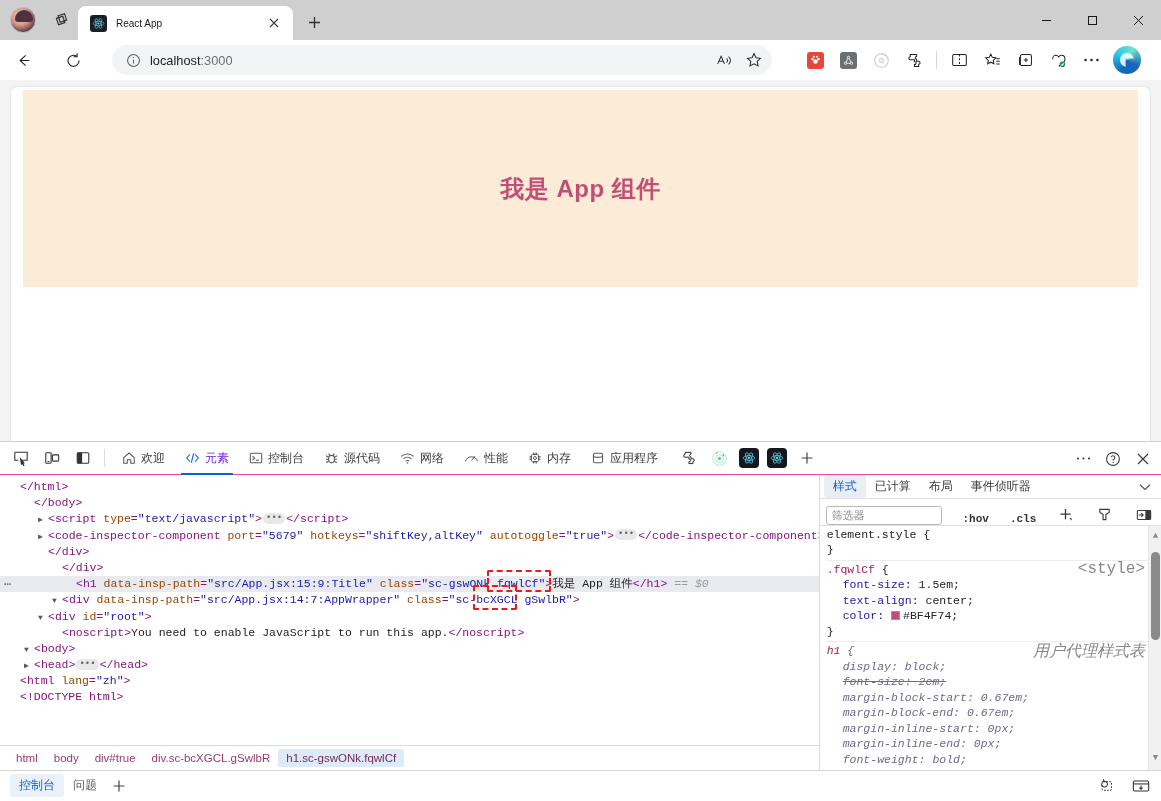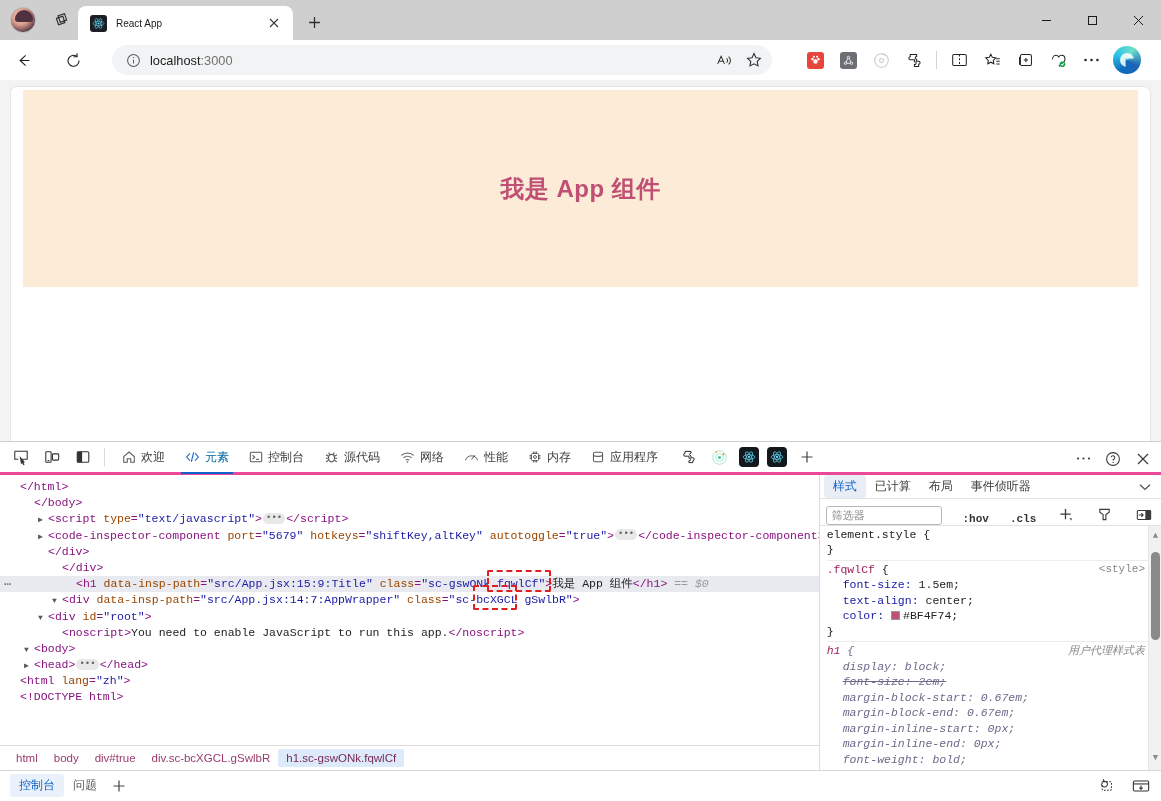--- a/index.html
+++ b/index.html
@@ -113,35 +113,35 @@
   }
 
   
   .devtools {
     position: absolute; left: 0; bottom: 0; width: 1161px; height: 360px;
     background: #ffffff; border-top: 1px solid #cfcfcf;
     display: flex; flex-direction: column;
   }
   .dt-tabbar {
     height: 33px; display: flex; align-items: center; background: #ffffff;
-    border-bottom: 3px solid #ec4899; padding-left: 6px; position: relative;
+    border-bottom: 1px solid #ec4899; padding-left: 6px; position: relative;
   }
   .dt-tool-icons { display: flex; align-items: center; gap: 2px; }
   .dt-icon-btn {
     width: 29px; height: 26px; display: flex; align-items: center; justify-content: center;
     color: #333; border-radius: 4px;
   }
   .dt-divider { width: 1px; height: 18px; background: #dadada; margin: 0 7px; }
   .dt-tabs { display: flex; align-items: center; height: 33px; }
   .dt-tab {
     display: flex; align-items: center; gap: 5px; padding: 0 10px; height: 33px;
     font-size: 12px; color: #3c3c3c; position: relative; white-space: nowrap;
   }
   .dt-tab .lbl { font-size: 12px; }
-  .dt-tab.active { color: #0369a1; }
+  .dt-tab.active { color: #6d28d9; }
   .dt-tab.active::after {
     content:""; position:absolute; left: 6px; right: 6px; bottom: 0; height: 2px; background: #0f62cb;
   }
   .dt-tab .ic { display: flex; align-items: center; color: #5a5a5a; }
   .dt-tab.active .ic { color: #0f62cb; }
   .react-badge {
     width: 20px; height: 20px; border-radius: 4px; background: #12181c;
     display: flex; align-items: center; justify-content: center; margin: 0 3px;
   }
   .dt-right {
@@ -217,21 +217,21 @@
     flex: 1 1 auto; overflow: hidden; position: relative;
     font-family: "Liberation Mono", "DejaVu Sans Mono", monospace;
     font-size: 11.5px; line-height: 15.5px; color: #222; padding-left: 7px;
   }
   .rule { padding: 1px 0 2px 0; border-bottom: 1px solid #ececec; position: relative; }
   .sel { color: #a01f5b; }
   .sel.plain { color: #222; }
   .prop { color: #1a1aa6; padding-left: 16px; display: block; }
   .pname { color: #1a1aa6; }
   .pval { color: #222; }
-  .origin { position: absolute; right: 16px; top: 1px; color: #888; font-size: 11px; }
+  .origin { position: absolute; right: 16px; top: 1px; color: #888; font-size: 16px; }
   .origin.ua { font-style: italic; font-family: "Liberation Sans", sans-serif; }
   .ua-rule { font-style: italic; color: #6a6a8a; }
   .ua-rule .prop, .ua-rule .pname, .ua-rule .pval { color: #6a6a8a; }
   .struck { text-decoration: line-through; }
   .swatch {
     display: inline-block; width: 9px; height: 9px; background: #BF4F74;
     border: 1px solid #999; vertical-align: middle; margin-right: 3px; position: relative; top: -1px;
   }
   .st-scroll {
     position: absolute; right: 0; top: 0; width: 13px; height: 100%;

